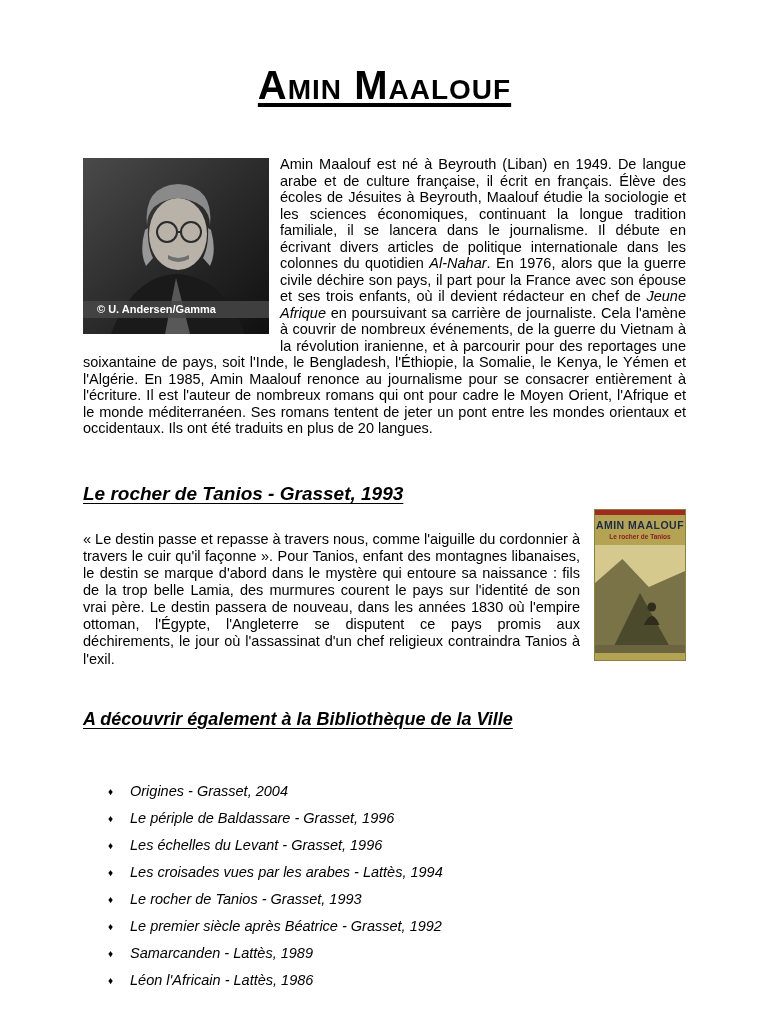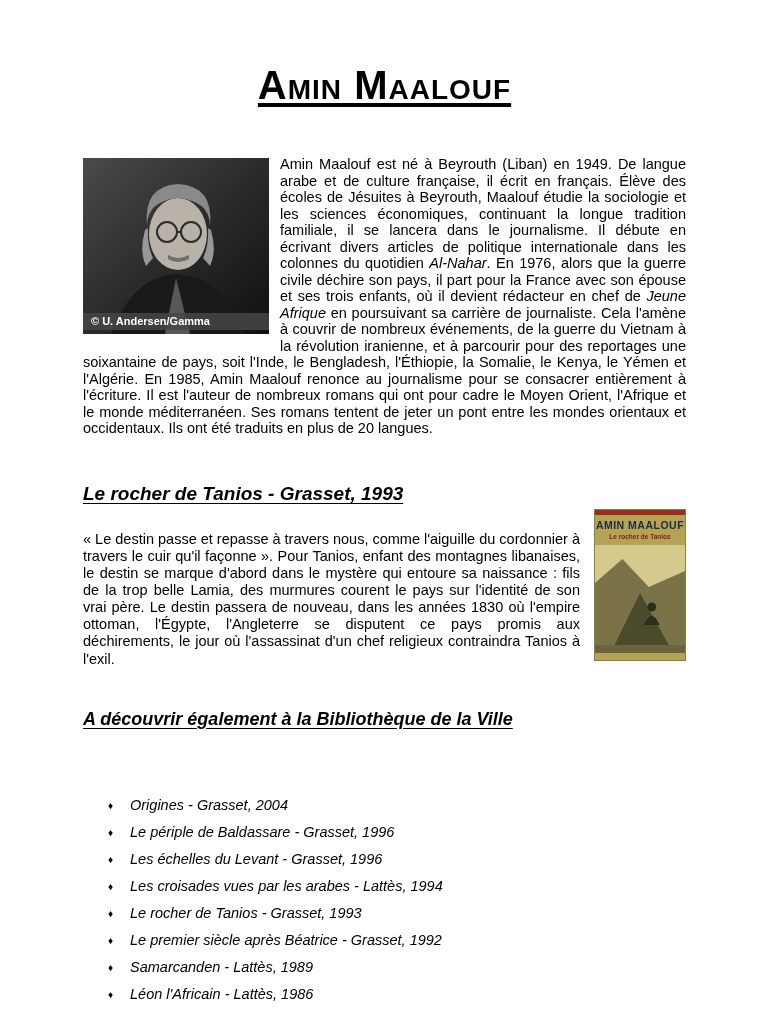--- a/index.html
+++ b/index.html
@@ -39,25 +39,25 @@
   .bio::after { content: ""; display: block; clear: both; }
   .photo {
     float: left;
     width: 186px; height: 176px;
     margin: 2px 11px 4px 0;
     position: relative;
     background: #222;
   }
   .photo svg { display: block; width: 100%; height: 100%; }
   .photo-caption-bar {
-    position: absolute; left: 0; right: 0; bottom: 4px;
+    position: absolute; left: 0; right: 0; bottom: 16px;
     height: 17px;
     background: rgba(70,70,70,0.85);
     display: flex; align-items: center;
-    padding-left: 8px;
+    padding-left: 14px;
   }
   .photo-caption-bar span {
     color: #fff; font-size: 11px; font-weight: bold; line-height: 1;
   }
   .italic { font-style: italic; }
 
   
   .h2 {
     margin-top: 46px;
     font-size: 19px;
@@ -102,21 +102,21 @@
     clear: both;
     margin-top: 40px;
     font-size: 18px;
     font-style: italic;
     font-weight: bold;
   }
   .h3 span { text-decoration: underline; text-underline-offset: 3px; }
 
   
   .book-list {
-    margin-top: 62px;
+    margin-top: 48px;
     list-style: none;
     padding-left: 25px;
   }
   .book-list li {
     font-style: italic;
     font-size: 14.5px;
     line-height: 26px;
     white-space: nowrap;
   }
   .bullet {

